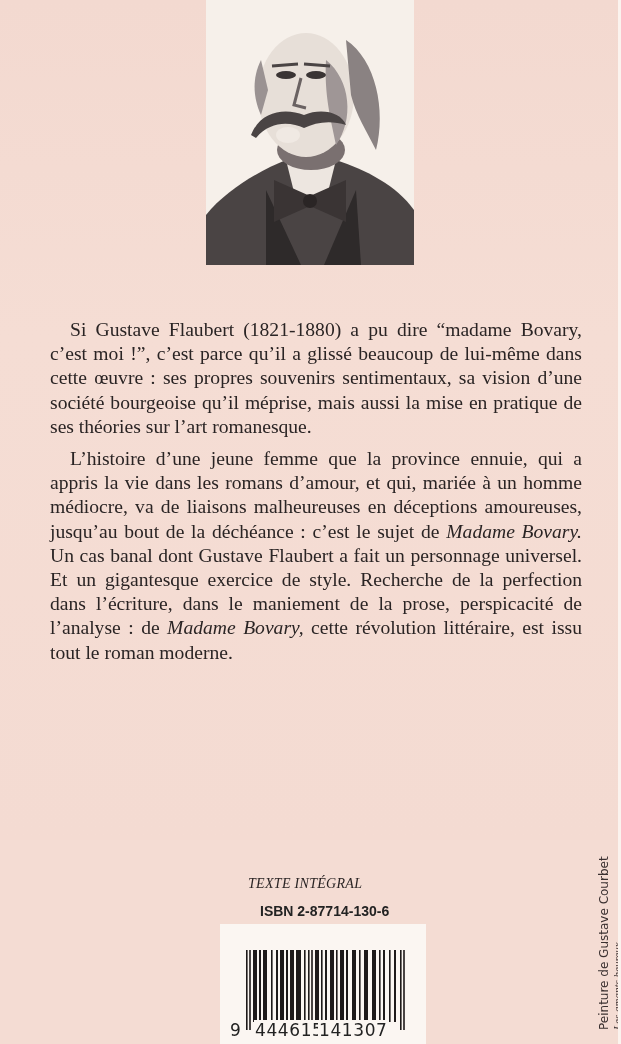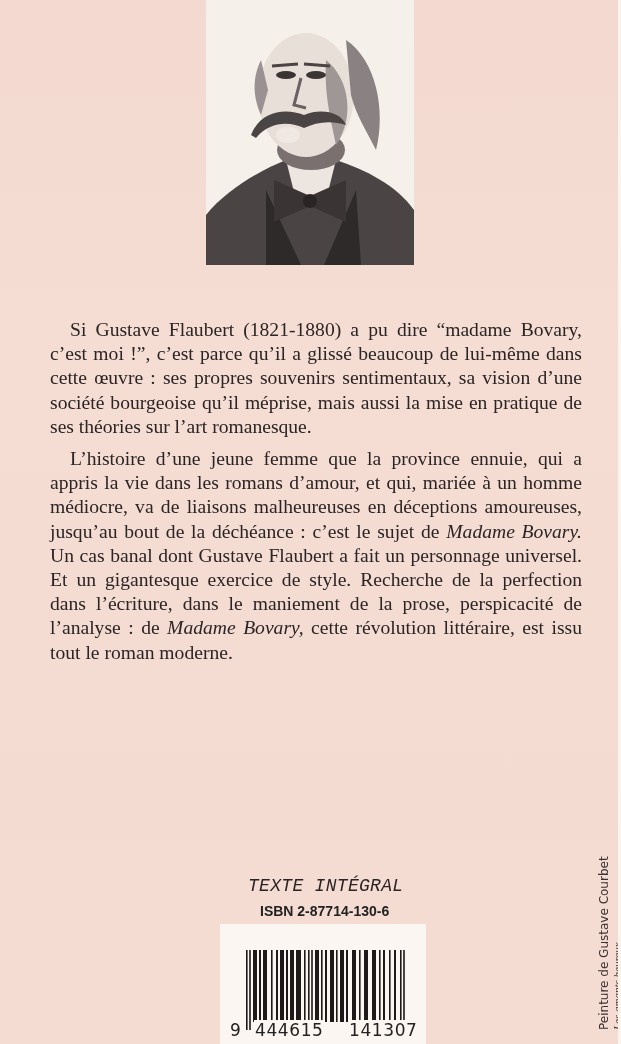--- a/index.html
+++ b/index.html
@@ -22,40 +22,40 @@
   .portrait svg { width: 100%; height: 100%; display: block; }
   .blurb {
     position: absolute; left: 50px; top: 318px; width: 532px;
     font-size: 19.6px; line-height: 24.2px;
     text-align: justify;
   }
   .blurb p { margin: 0 0 8px 0; text-indent: 20px; }
   .blurb em { font-style: italic; }
   .integral {
     position: absolute; left: 248px; top: 876px; width: 200px;
-    font-size: 18px; font-style: italic; letter-spacing: 0.3px; font-family: Liberation Mono, monospace;
+    font-size: 14px; font-style: italic; letter-spacing: 0.3px;
   }
   .isbn {
     position: absolute; left: 260px; top: 903px;
     font-family: "Liberation Sans", "DejaVu Sans", sans-serif;
     font-weight: bold; font-size: 14px; color: #222;
   }
   .barcode-box {
     position: absolute; left: 220px; top: 924px; width: 206px; height: 120px;
     background: #fbf6f2;
   }
   .bars { position: absolute; left: 26px; top: 26px; width: 164px; height: 80px; }
   .barnum {
     position: absolute; left: 10px; top: 96px; width: 190px; height: 22px;
     font-family: "DejaVu Sans", sans-serif; font-size: 17px; letter-spacing: 0.6px;
     color: #222; white-space: nowrap;
   }
   .barnum .lead { position: absolute; left: 0; top: 0; }
   .barnum .g1 { position: absolute; left: 24px; top: 0; background: #fbf6f2; padding: 0 1px; }
-  .barnum .g2 { position: absolute; left: 118px; top: 0; background: #fbf6f2; padding: 0 1px; }
+  .barnum .g2 { position: absolute; left: 88px; top: 0; background: #fbf6f2; padding: 0 1px; }
   .publisher {
     position: absolute; left: 438px; top: 1020px;
     font-family: Liberation Serif, serif; font-size: 6.5px; line-height: 7.4px;
     letter-spacing: 0.4px; color: #333; margin-top: 40px;
   }
   .publisher .line2 { background: #2b2020; color: #e9d6cc; padding: 10px 1px; display: inline-block; }
   .credit {
     position: absolute; left: 598px; top: 1030px;
     transform: rotate(-90deg); transform-origin: 0 0;
     white-space: nowrap; color: #3a3030;

